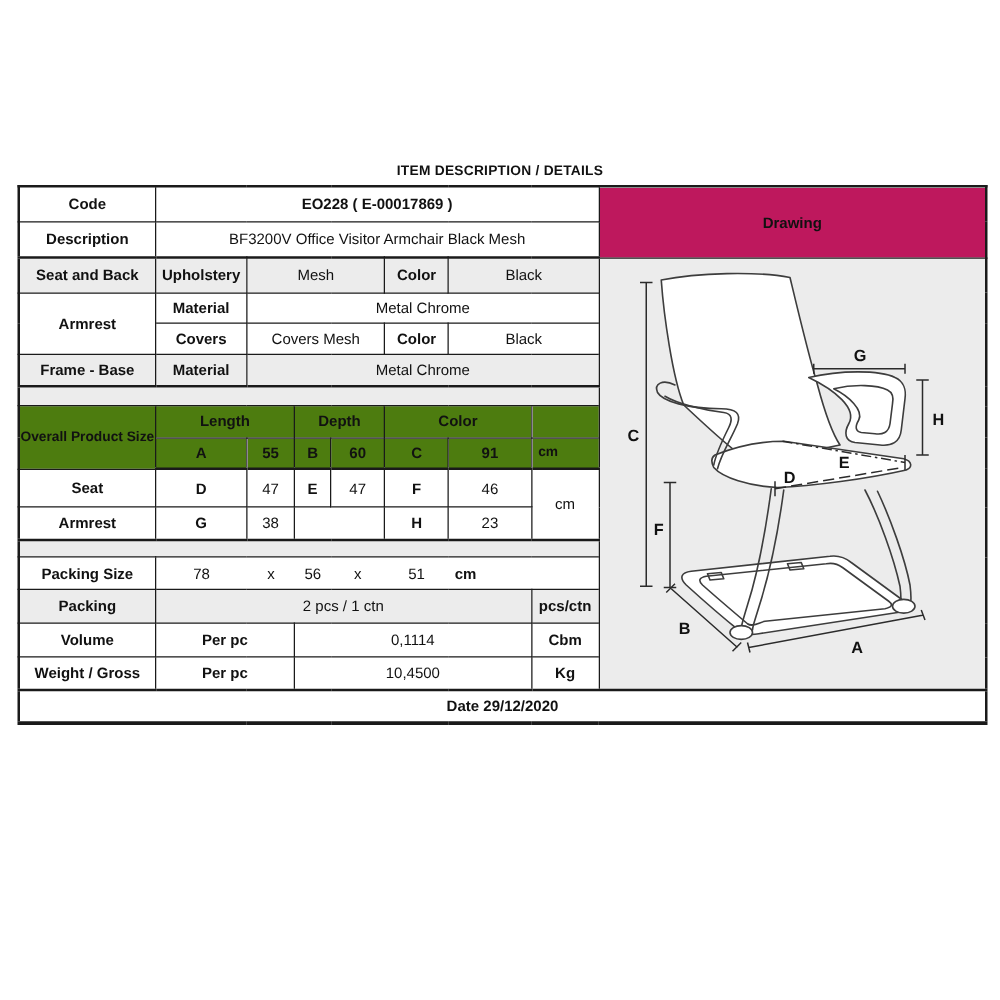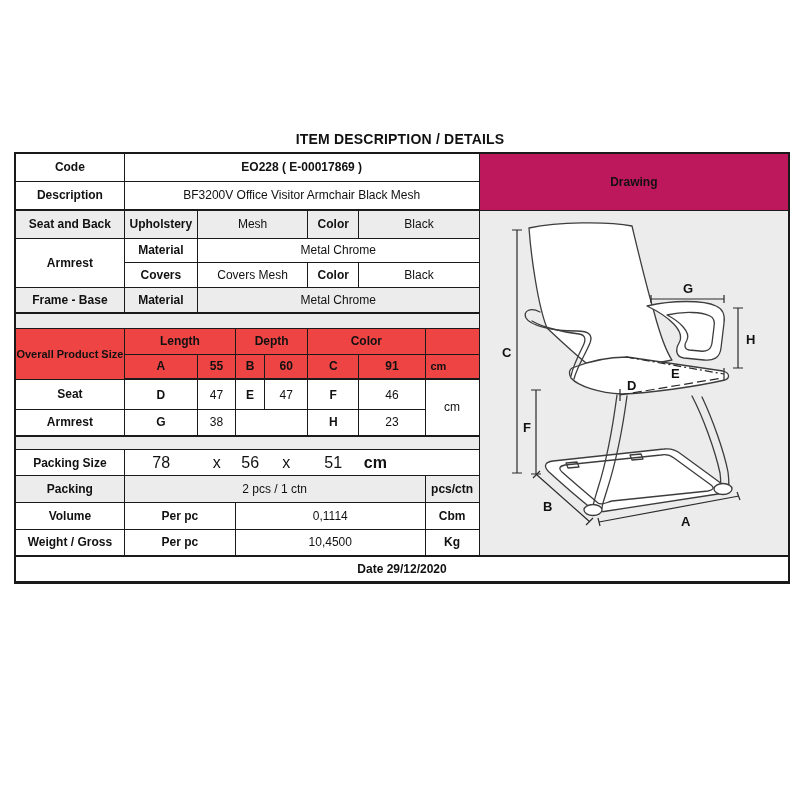--- a/index.html
+++ b/index.html
@@ -1,36 +1,36 @@
 <!DOCTYPE html>
 <html><head>
 <meta charset="utf-8">
 <style>
   html,body{margin:0;padding:0;}
   body{width:800px;height:800px;background:#fff;font-family:"Liberation Sans",sans-serif;color:#111;}
   .page{width:772px;margin-left:14px;}
-  .title{margin-top:131px;margin-bottom:5px;text-align:center;font-size:14px;font-weight:bold;letter-spacing:.2px;}
+  .title{margin-top:131px;margin-bottom:5px;text-align:center;font-size:11px;font-weight:bold;letter-spacing:.2px;}
   table.spec{border-collapse:collapse;table-layout:fixed;width:776px;
              border:2px solid #1a1a1a;border-bottom-width:3px;}
   table.spec td{border:1px solid #1a1a1a;vertical-align:middle;text-align:center;
                 font-size:12px;padding:0;overflow:hidden;}
   td.lbl{font-weight:bold;text-align:left;padding:0 4px;font-size:11px;}
   td.lbl-lg{font-size:12px;margin-top:16px;}
   td.key{font-weight:bold;text-align:left;padding:0 4px;font-size:11px;}
   td.valb{font-weight:bold;}
   td.unit{font-weight:bold;text-align:left;padding:0 4px;font-size:11px;margin-left:48px;}
   td.unit-r{text-align:left;padding:0 6px;font-size:11px;font-weight:normal;}
   tr.gray td{background:#ececec;}
-  td.yl{background:#ef4444;font-weight:bold;}
+  td.yl{background:#4d7c0f;font-weight:bold;}
   td.gap-row{background:#ececec;}
   .bb2{border-bottom-width:2px !important;}
   td.draw-head{border-left-width:2px;font-weight:bold;font-size:12px;background:#be185d;}
   td.draw-cell{border-left-width:2px;border-bottom-width:2px;background:#fff;padding:0;vertical-align:top;}
   .psrow{display:flex;align-items:center;width:100%;height:100%;}
-  .psrow span{display:block;text-align:center;font-size:16px;}
+  .psrow span{display:block;text-align:center;font-size:12px;}
   .ps-c2{width:73px;} .ps-c3{width:38px;} .ps-c4{width:29px;} .ps-c5{width:43px;} .ps-c6{width:51px;}
   .ps-unit{width:66px;text-align:left !important;padding-left:5px;font-weight:bold;font-size:11px;}
   .date-cell{font-weight:bold;font-size:11.5px;border-top-width:2px !important;}
   svg text{font-family:"Liberation Sans",sans-serif;font-weight:bold;font-size:13px;fill:#111;}
 </style>
 </head>
 <body>
 
 <div class="page">
   <div class="title">ITEM DESCRIPTION / DETAILS</div>

